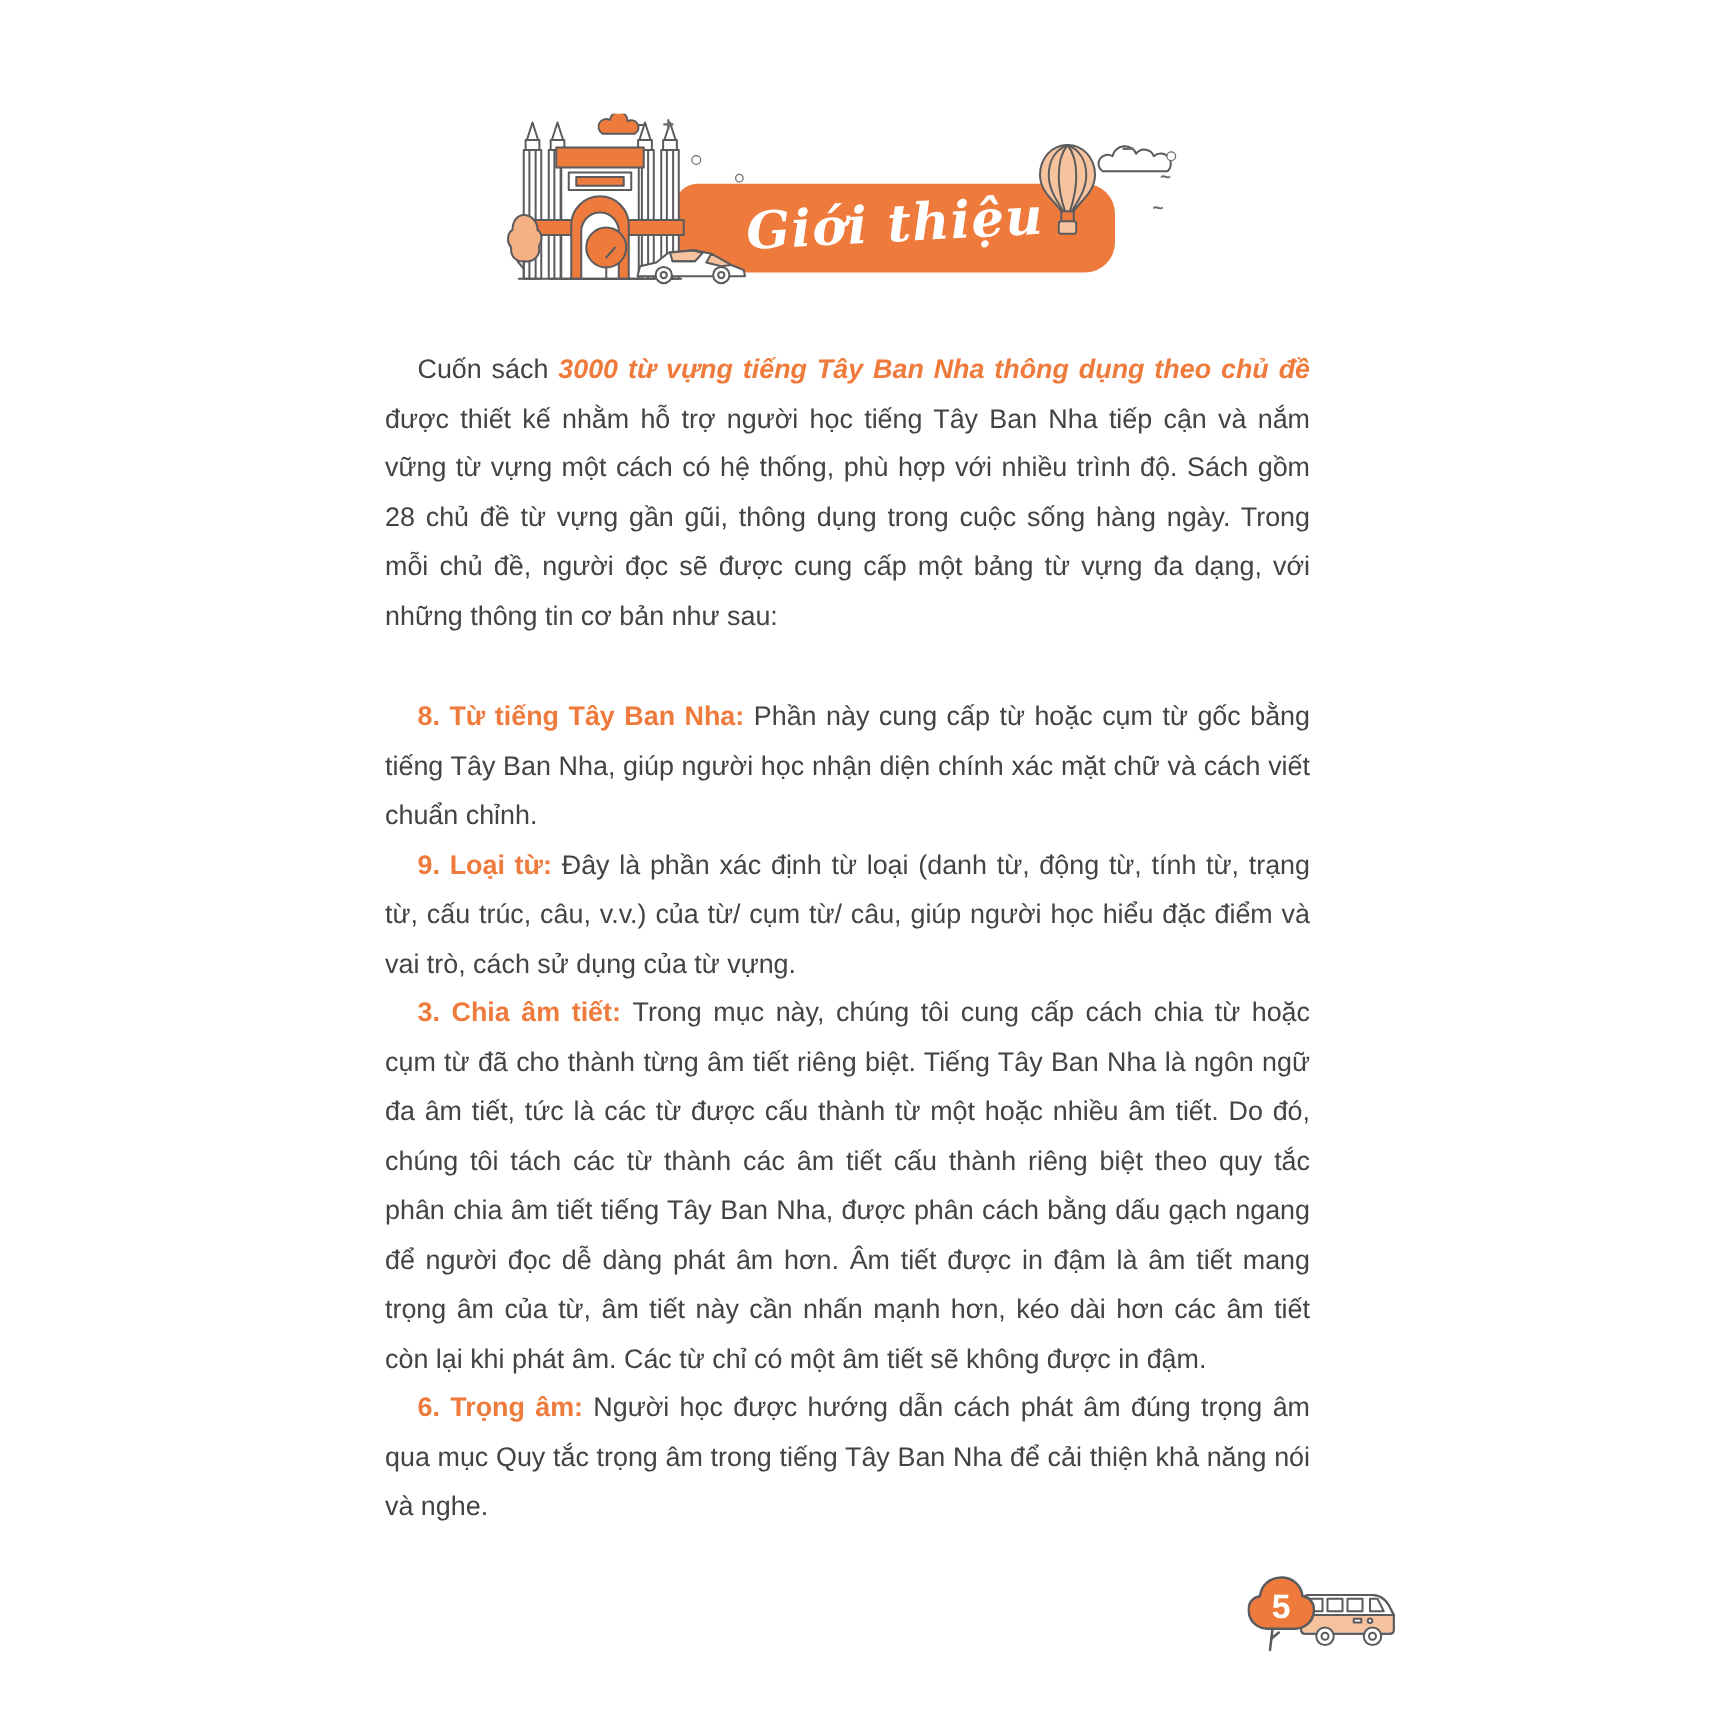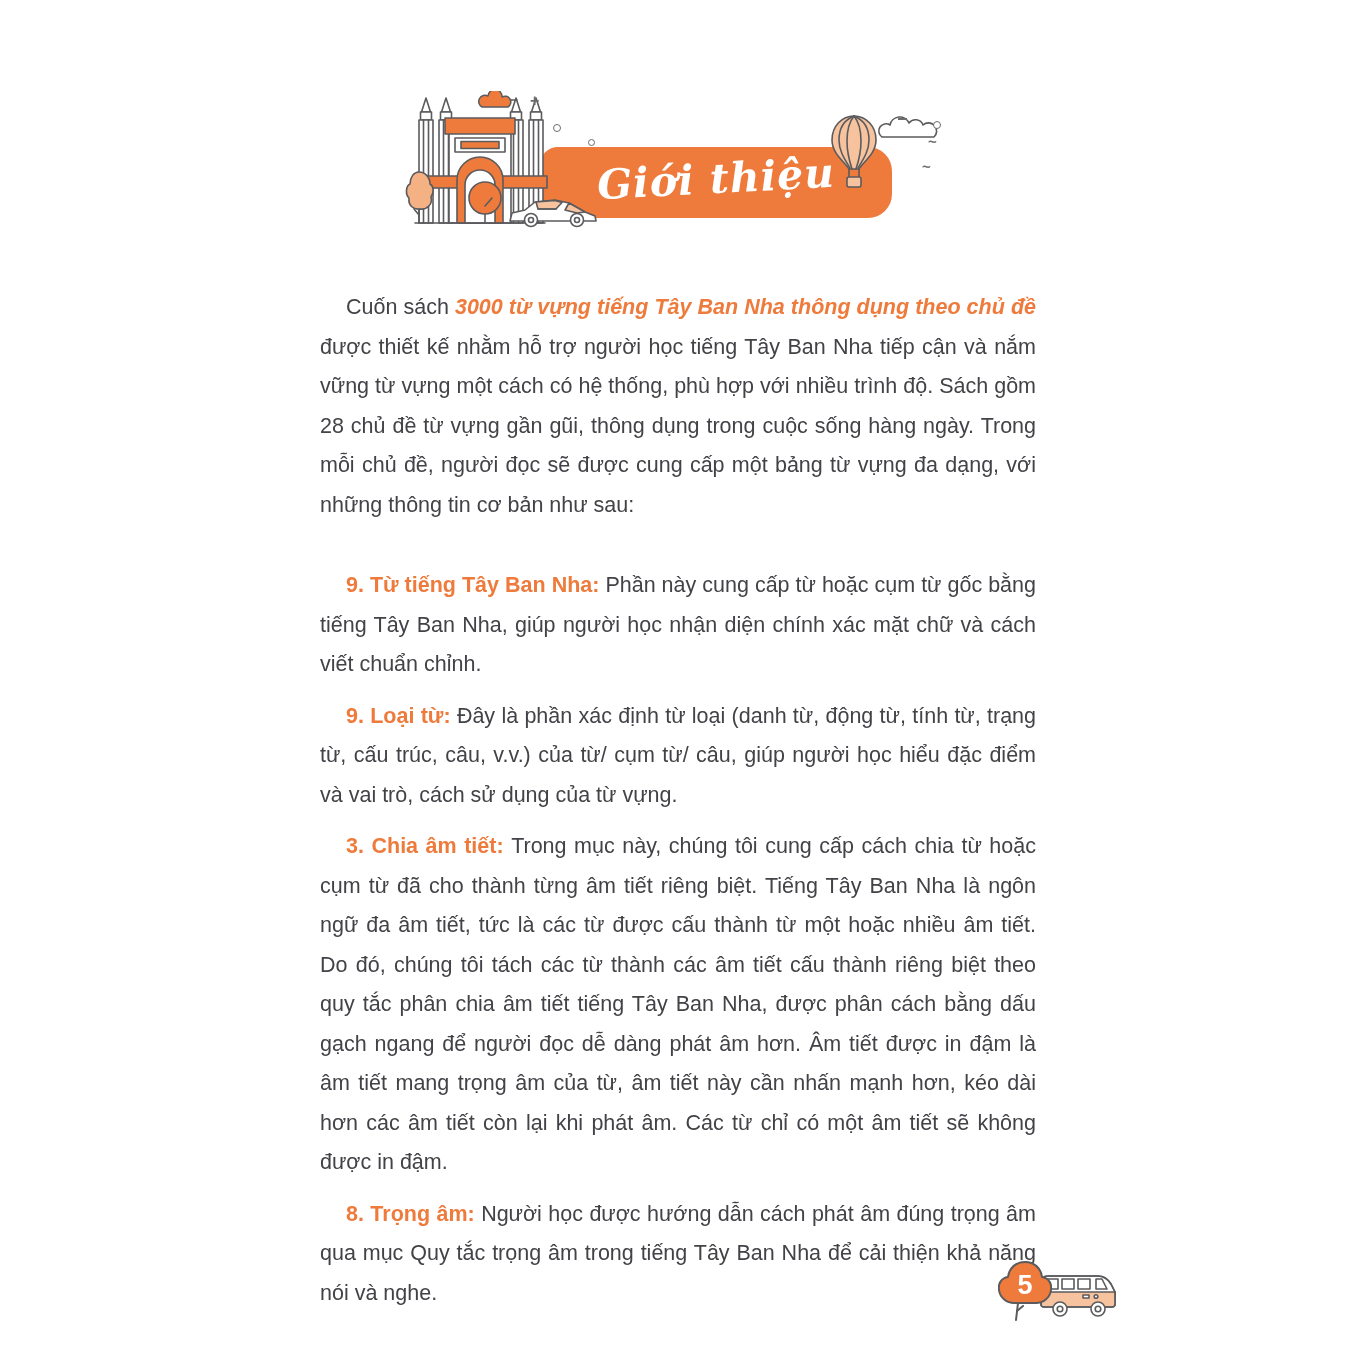--- a/index.html
+++ b/index.html
@@ -28,21 +28,21 @@
   .dot{position:absolute;border:1.5px solid #6d6d70;border-radius:50%;background:#fff;}
   .dash{position:absolute;width:9px;height:0;border-top:2px solid #6d6d70;}
   .tilde{position:absolute;color:#6d6d70;font-size:15px;font-weight:bold;}
   .plus{position:absolute;color:#6d6d70;font-size:16px;font-weight:bold;}
 
   
   .text-block{
     position:absolute;left:308px;top:276px;width:740px;
     color:#424247;font-size:21.5px;line-height:39.5px;text-align:justify;
   }
-  .para{margin:12px;text-indent:26px;}
+  .para{margin:0;text-indent:26px;}
   .para.first{margin-bottom:41px;}
   .run-normal{color:#424247;}
   .run-accent-italic{color:#ee7b3c;font-weight:bold;font-style:italic;}
   .run-accent-bold{color:#ee7b3c;font-weight:bold;}
 
   
   .footer-art{position:absolute;left:998px;top:1258px;width:125px;height:66px;}
   .van{position:absolute;left:38px;top:8px;}
   .page-badge{position:absolute;left:0;top:0;}
   .page-number{
@@ -157,24 +157,24 @@
   <div class="plus" style="left:530px;top:92px;">+</div>
   <div class="dot" style="left:553px;top:124px;width:6px;height:6px;"></div>
   <div class="dot" style="left:588px;top:139px;width:5px;height:5px;"></div>
   <div class="dash" style="left:898px;top:118px;"></div>
   <div class="dot" style="left:933px;top:121px;width:6px;height:6px;"></div>
   <div class="tilde" style="left:928px;top:133px;">~</div>
   <div class="tilde" style="left:922px;top:158px;">~</div>
 
   <div class="text-block">
       <p class="para first"><span class="run-normal">Cuốn sách </span><span class="run-accent-italic">3000 từ vựng tiếng Tây Ban Nha thông dụng theo chủ đề</span><span class="run-normal"> được thiết kế nhằm hỗ trợ người học tiếng Tây Ban Nha tiếp cận và nắm vững từ vựng một cách có hệ thống, phù hợp với nhiều trình độ. Sách gồm 28 chủ đề từ vựng gần gũi, thông dụng trong cuộc sống hàng ngày. Trong mỗi chủ đề, người đọc sẽ được cung cấp một bảng từ vựng đa dạng, với những thông tin cơ bản như sau:</span></p>
-      <p class="para"><span class="run-accent-bold">9. Từ tiếng Tây Ban Nha: </span><span class="run-normal">Phần này cung cấp từ hoặc cụm từ gốc bằng tiếng Tây Ban Nha, giúp người học nhận diện chính xác mặt chữ và cách viết chuẩn chỉnh.</span></p>
+      <p class="para"><span class="run-accent-bold">8. Từ tiếng Tây Ban Nha: </span><span class="run-normal">Phần này cung cấp từ hoặc cụm từ gốc bằng tiếng Tây Ban Nha, giúp người học nhận diện chính xác mặt chữ và cách viết chuẩn chỉnh.</span></p>
       <p class="para"><span class="run-accent-bold">9. Loại từ: </span><span class="run-normal">Đây là phần xác định từ loại (danh từ, động từ, tính từ, trạng từ, cấu trúc, câu, v.v.) của từ/ cụm từ/ câu, giúp người học hiểu đặc điểm và vai trò, cách sử dụng của từ vựng.</span></p>
       <p class="para"><span class="run-accent-bold">3. Chia âm tiết: </span><span class="run-normal">Trong mục này, chúng tôi cung cấp cách chia từ hoặc cụm từ đã cho thành từng âm tiết riêng biệt. Tiếng Tây Ban Nha là ngôn ngữ đa âm tiết, tức là các từ được cấu thành từ một hoặc nhiều âm tiết. Do đó, chúng tôi tách các từ thành các âm tiết cấu thành riêng biệt theo quy tắc phân chia âm tiết tiếng Tây Ban Nha, được phân cách bằng dấu gạch ngang để người đọc dễ dàng phát âm hơn. Âm tiết được in đậm là âm tiết mang trọng âm của từ, âm tiết này cần nhấn mạnh hơn, kéo dài hơn các âm tiết còn lại khi phát âm. Các từ chỉ có một âm tiết sẽ không được in đậm.</span></p>
-      <p class="para"><span class="run-accent-bold">8. Trọng âm: </span><span class="run-normal">Người học được hướng dẫn cách phát âm đúng trọng âm qua mục Quy tắc trọng âm trong tiếng Tây Ban Nha để cải thiện khả năng nói và nghe.</span></p>
+      <p class="para"><span class="run-accent-bold">6. Trọng âm: </span><span class="run-normal">Người học được hướng dẫn cách phát âm đúng trọng âm qua mục Quy tắc trọng âm trong tiếng Tây Ban Nha để cải thiện khả năng nói và nghe.</span></p>
     </div>
 
   <div class="footer-art">
 
     <svg class="van" width="84" height="54" viewBox="0 0 84 54">
       <g stroke="#5b5b5e" stroke-width="1.6" stroke-linejoin="round" stroke-linecap="round">
         <path d="M5,17 Q5,10 12,10 L62,10 Q70,10 75,18 L79,26 L79,38 Q79,41 76,41 L8,41 Q5,41 5,38 Z" fill="#ffffff"></path>
         <path d="M6,26 L78,26 L79,38 Q79,40 76,40 L8,40 Q6,40 6,38 Z" fill="#f6c39e" stroke="none"></path>
         <path d="M5,17 Q5,10 12,10 L62,10 Q70,10 75,18 L79,26 L79,38 Q79,41 76,41 L8,41 Q5,41 5,38 Z" fill="none"></path>
         <line x1="5" y1="26" x2="79" y2="26"></line>

